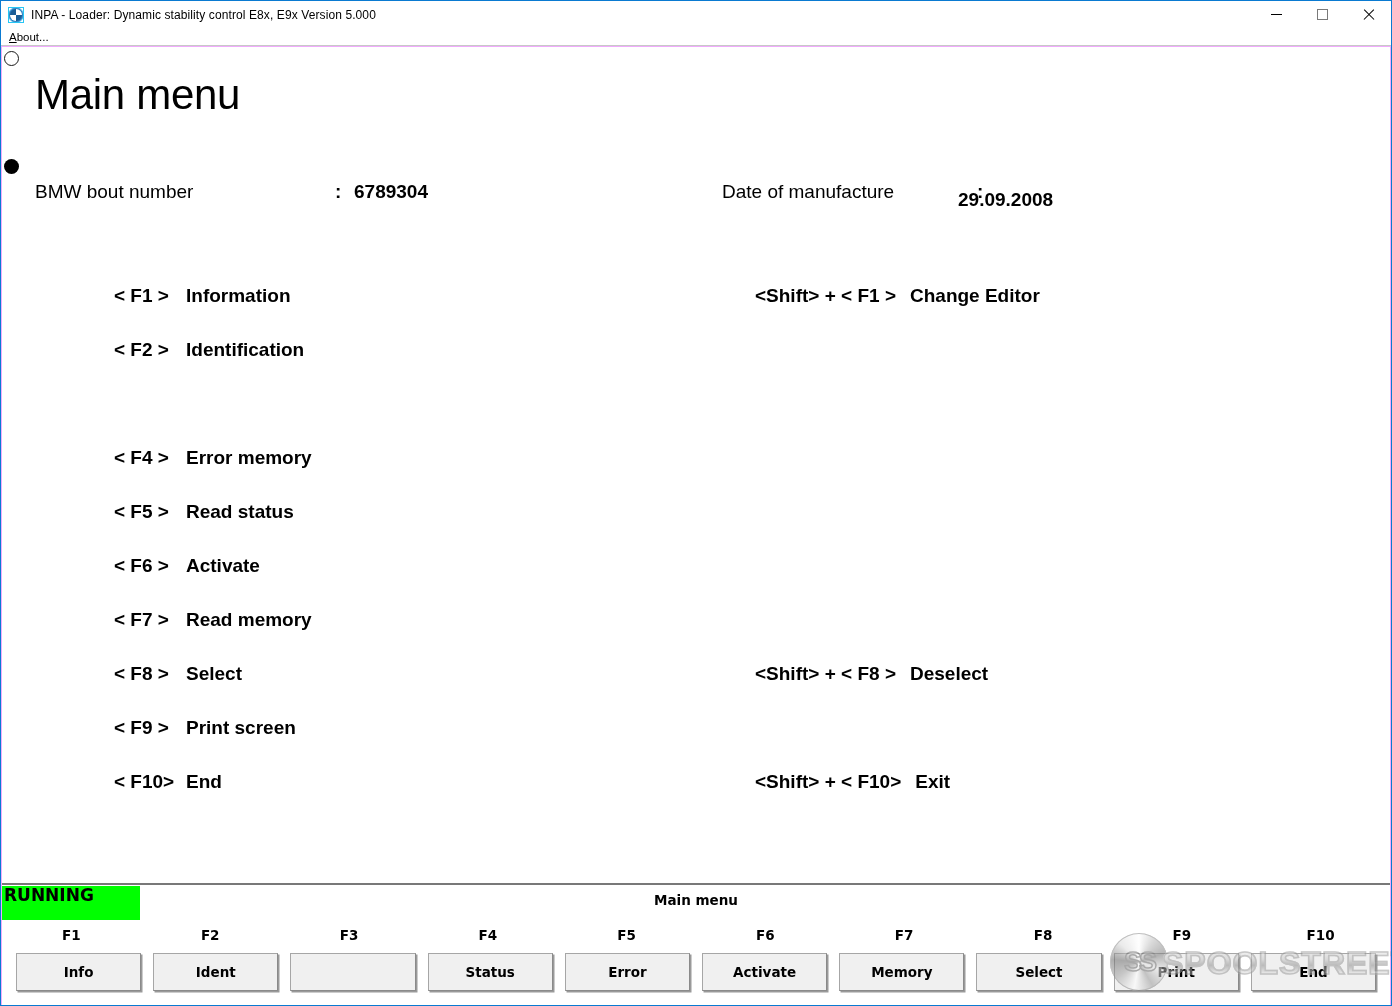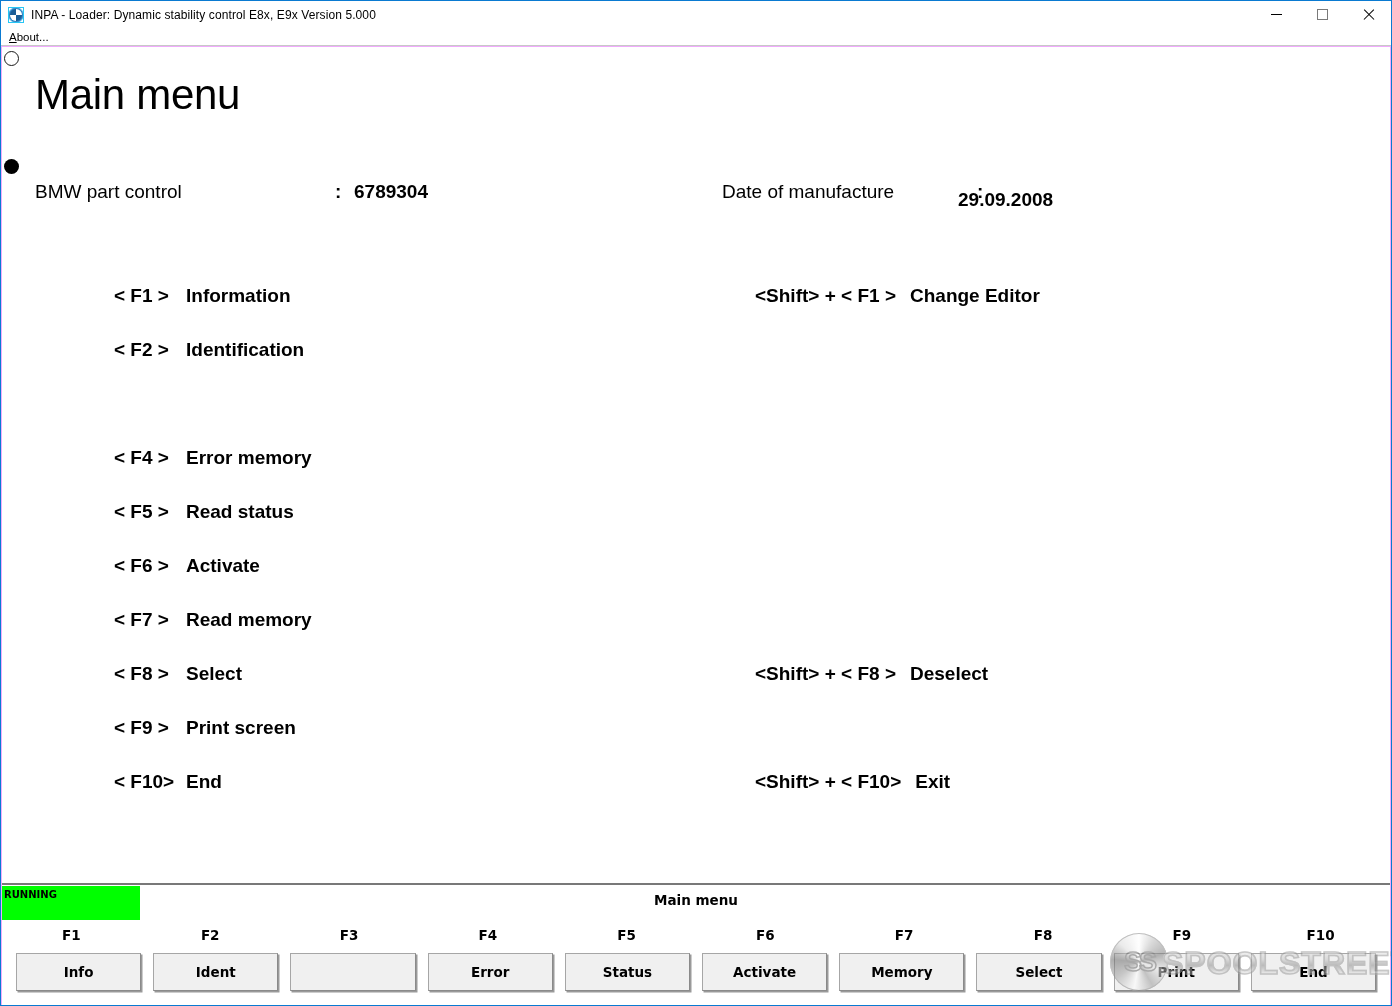--- a/index.html
+++ b/index.html
@@ -207,21 +207,21 @@
     position: absolute;
     left: 0; top: 1px;
     width: 138px; height: 34px;
     background: #00ff00;
     display: flex;
     align-items: flex-start;
     padding-left: 2px;
     padding-top: 1px;
   }
   .running-text {
-    font-size: 10px;
+    font-size: 17px;
     font-weight: bold;
     color: #000000;
     line-height: 16px;
     font-family: "DejaVu Sans", sans-serif;
   }
   .status-center {
     position: absolute;
     left: 0; top: 7px;
     width: 1388px;
     text-align: center;
@@ -347,21 +347,21 @@
     <span class="menu-item"><span class="accel">A</span><span>bout...</span></span>
   </div>
 
   <div class="client">
     <span class="marker marker-hollow"></span>
     <span class="marker marker-filled"></span>
 
     <div class="page-title">Main menu</div>
 
     <div class="info-row">
-      <span class="info-label" id="part-label">BMW part control</span>
+      <span class="info-label" id="part-label">BMW bout number</span>
       <span class="info-colon" id="part-colon">:</span>
       <span class="info-value" id="part-value">6789304</span>
       <span class="info-label" id="date-label">Date of manufacture</span>
       <span class="info-colon" id="date-colon">:</span>
       <span class="info-value" id="date-value">29.09.2008</span>
     </div>
 
     <div class="entries" id="entries-container">
         <div class="entry left" style="left: 112px; top: 220px;">
           <span class="key">&lt; F1 &gt;</span>
@@ -438,24 +438,24 @@
         <div class="btn-slot">
           <div class="fbtn">Info</div>
         </div>
         <div class="btn-slot">
           <div class="fbtn">Ident</div>
         </div>
         <div class="btn-slot">
           <div class="fbtn"></div>
         </div>
         <div class="btn-slot">
+          <div class="fbtn">Status</div>
+        </div>
+        <div class="btn-slot">
           <div class="fbtn">Error</div>
-        </div>
-        <div class="btn-slot">
-          <div class="fbtn">Status</div>
         </div>
         <div class="btn-slot">
           <div class="fbtn">Activate</div>
         </div>
         <div class="btn-slot">
           <div class="fbtn">Memory</div>
         </div>
         <div class="btn-slot">
           <div class="fbtn">Select</div>
         </div>

